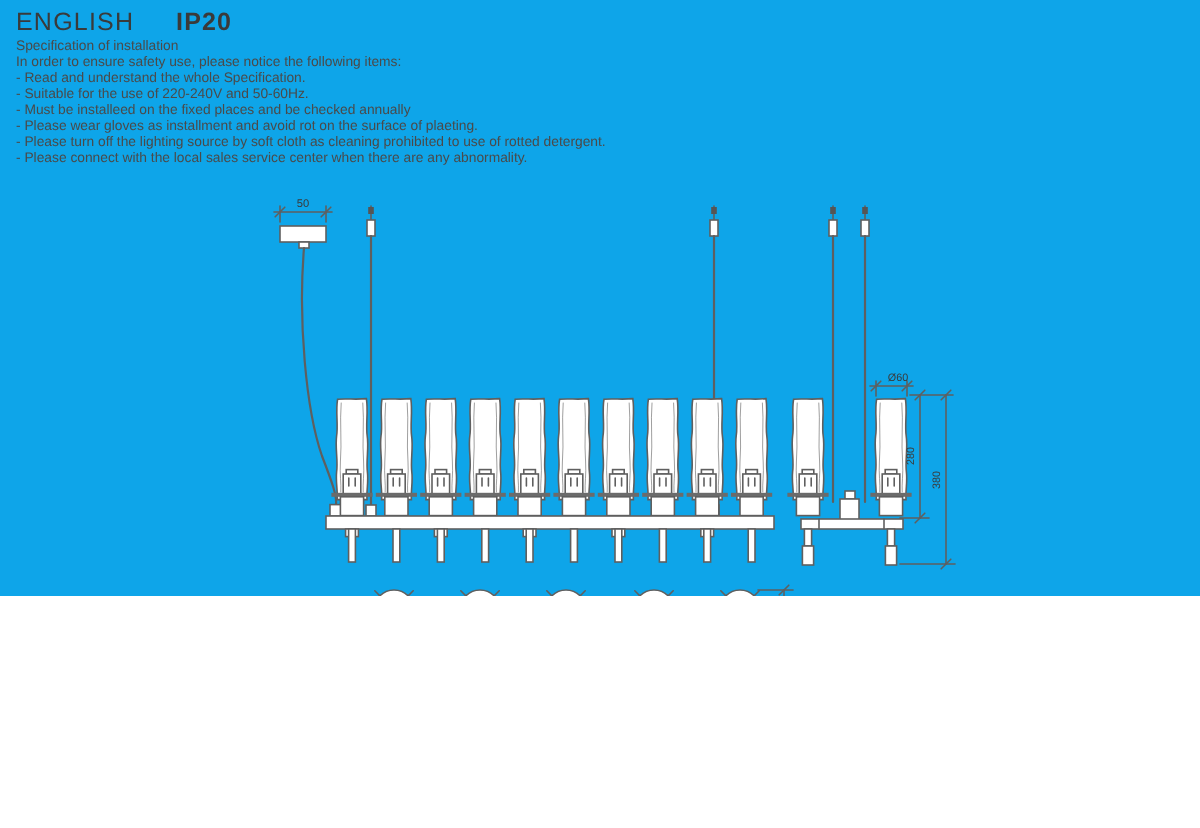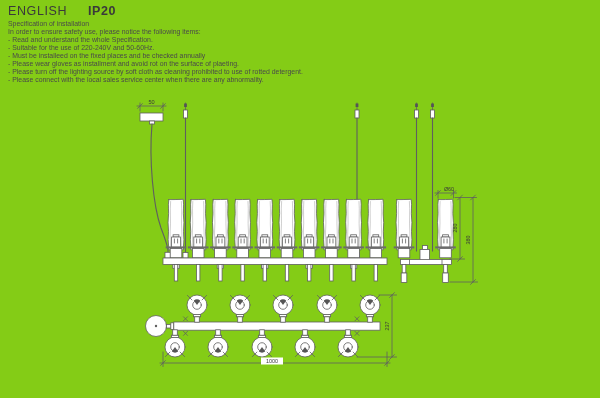--- a/index.html
+++ b/index.html
@@ -1,16 +1,16 @@
 <!DOCTYPE html>
 <html><head>
 <meta charset="utf-8">
 <style>
   html,body{margin:0;padding:0;background:#fff;}
-  #page{position:relative;width:600px;height:398px;background:#84cc16;overflow:hidden;
+  #page{position:relative;width:600px;height:298px;background:#0ea5e9;overflow:hidden;
         font-family:"Liberation Sans", sans-serif;color:#333;}
   .hdr{position:absolute;top:4px;font-size:12.5px;letter-spacing:.6px;color:#3a3a3a;}
   #lang{left:8px;}
   #ip{left:88px;font-weight:bold;}
   #spec{position:absolute;left:8px;top:20px;width:430px;font-size:6.9px;line-height:8.05px;color:#4a4a4a;}
   #spec div{white-space:nowrap;}
   #drawing{position:absolute;left:0;top:0;}
   #footer{position:absolute;left:0;top:382px;width:600px;text-align:center;
           font-size:13.5px;color:#222;letter-spacing:.2px;}
   text{font-family:"Liberation Sans", sans-serif;}

